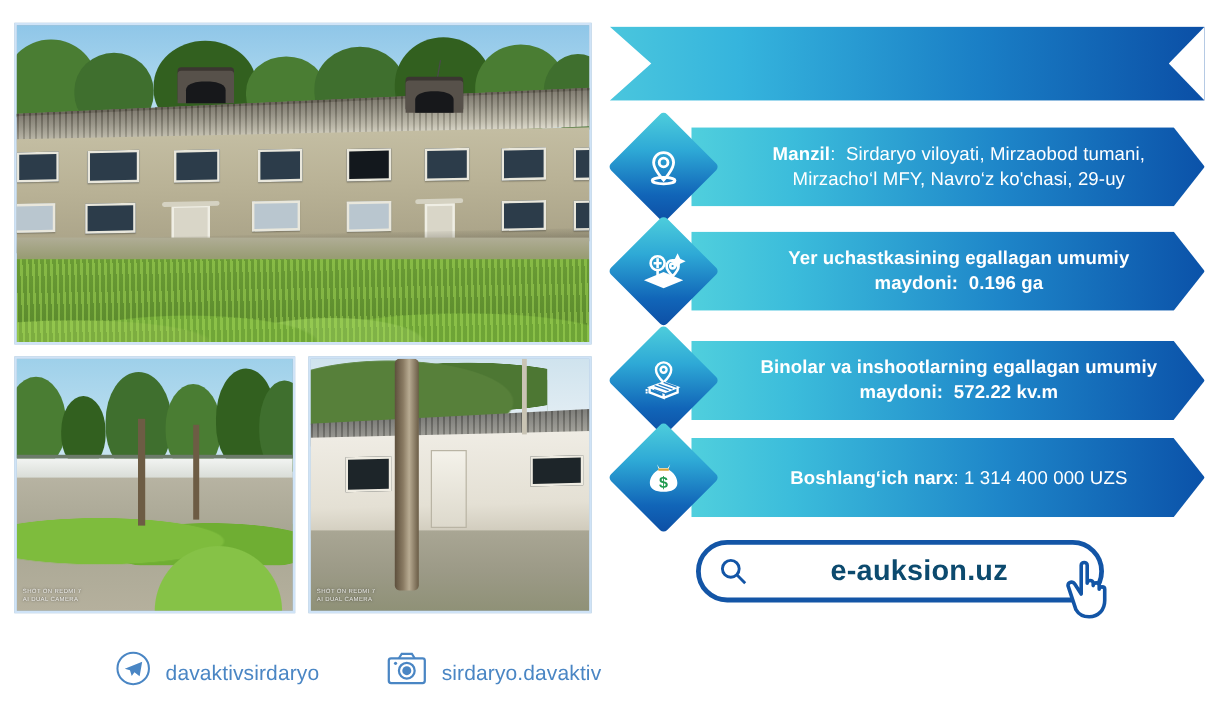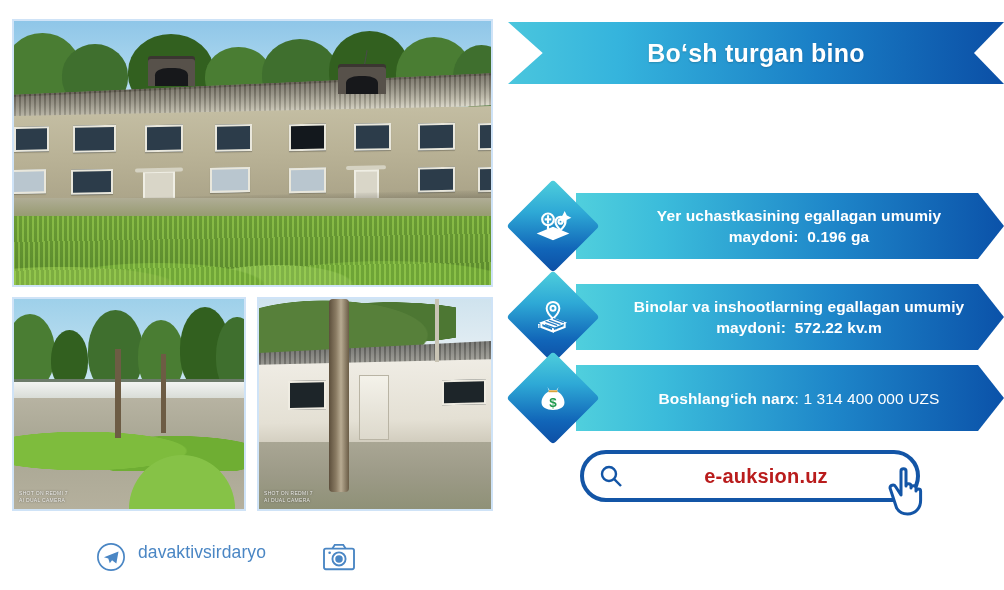--- a/index.html
+++ b/index.html
@@ -190,31 +190,31 @@
   .diamond .gl { transform: rotate(-45deg); width: 100%; height: 100%;
                  display: flex; align-items: center; justify-content: center; }
 
   
   .searchbar {
     position: absolute; left: 76px; top: 450px; width: 340px; height: 52px;
     border: 4px solid #1355a6; border-radius: 26px;
     display: flex; align-items: center; background: #fff;
   }
   .search-label {
-    flex: 1; text-align: center; color: #b91c1c;
-    font-size: 20px; font-weight: bold; letter-spacing: .2px; margin-left: -8px;
+    flex: 1; text-align: center; color: #0c4a6e;
+    font-size: 24px; font-weight: bold; letter-spacing: .2px; margin-left: -8px;
   }
   .hand-cursor { position: absolute; right: -26px; bottom: -26px; }
 
   
   .footer {
     position: absolute; left: 0; top: 524px; width: 1004px; height: 66px;
     display: flex; align-items: center; padding-left: 96px; gap: 56px;
   }
-  .social { display: flex; align-items: flex-start; gap: 12px; }
+  .social { display: flex; align-items: flex-end; gap: 12px; }
   .social-label { color: #4a86c4; font-size: 17.5px; letter-spacing: .1px; }
 
   svg { display: block; }
 </style>
 </head>
 <body>
 
 <div class="page">
 
   <div class="photos">
@@ -300,24 +300,40 @@
         <div style="position:absolute;left:76%;top:0;width:1.5%;height:30%;background:#c9c4b4;"></div>
         <div class="watermark" style="white-space:pre-line">SHOT ON REDMI 7
 AI DUAL CAMERA</div>
       </div>
     </div>
   </div>
 
   <div class="right">
 
     <div class="title-ribbon">
-      <span class="title-text">Bo‘sh turgan bino</span>
       <span class="notch-r"></span>
     </div>
 
+    <div class="row" style="top:100px">
+      <div class="diamond">
+        <span class="gl">
+          <svg width="38" height="38" viewBox="0 0 48 48" fill="none" stroke="#fff" stroke-width="3">
+            <path d="M24 9c-6 0-10.5 4.6-10.5 10.4 0 7.6 10.5 18.6 10.5 18.6s10.5-11 10.5-18.6C34.5 13.6 30 9 24 9z"></path>
+            <circle cx="24" cy="19.5" r="4.6"></circle>
+            <ellipse cx="24" cy="38.5" rx="12" ry="3.4"></ellipse>
+          </svg>
+        </span>
+      </div>
+      <div class="bar">
+        <div class="bar-text">
+          <b>Manzil</b><span>:</span>&nbsp;
+          <span>Sirdaryo viloyati, Mirzaobod tumani, Mirzacho‘l MFY, Navro‘z ko'chasi, 29-uy</span>
+        </div>
+      </div>
+    </div>
 
     <div class="row" style="top:187px">
       <div class="diamond">
         <span class="gl">
           <svg width="40" height="40" viewBox="0 0 48 48" fill="none" stroke="#fff" stroke-width="2.6">
             <path d="M7 33l17-7 17 7-17 7-17-7z" fill="#fff" stroke="#fff" stroke-width="2"></path>
             <circle cx="18" cy="16" r="7"></circle>
             <path d="M18 23v5M14 16h8M18 11v10"></path>
             <path d="M33 13c-3.4 0-6 2.6-6 5.9 0 4.3 6 10.1 6 10.1s6-5.8 6-10.1c0-3.3-2.6-5.9-6-5.9z"></path>
             <circle cx="33" cy="18.8" r="2.4"></circle>
@@ -403,17 +419,18 @@
     <div class="social">
       <span>
         <svg width="34" height="30" viewBox="0 0 36 32" fill="none" stroke="#4a86c4" stroke-width="2">
           <rect x="2" y="7" width="32" height="22" rx="2"></rect>
           <path d="M11 7l2.5-4h9L25 7"></path>
           <circle cx="18" cy="18" r="7"></circle>
           <circle cx="18" cy="18" r="4" fill="#4a86c4" stroke="none"></circle>
           <circle cx="8" cy="11.5" r="1.4" fill="#4a86c4" stroke="none"></circle>
         </svg>
       </span>
+      <span class="social-label">sirdaryo.davaktiv</span>
     </div>
 
   </div>
 
 </div>
 
 </body></html>

